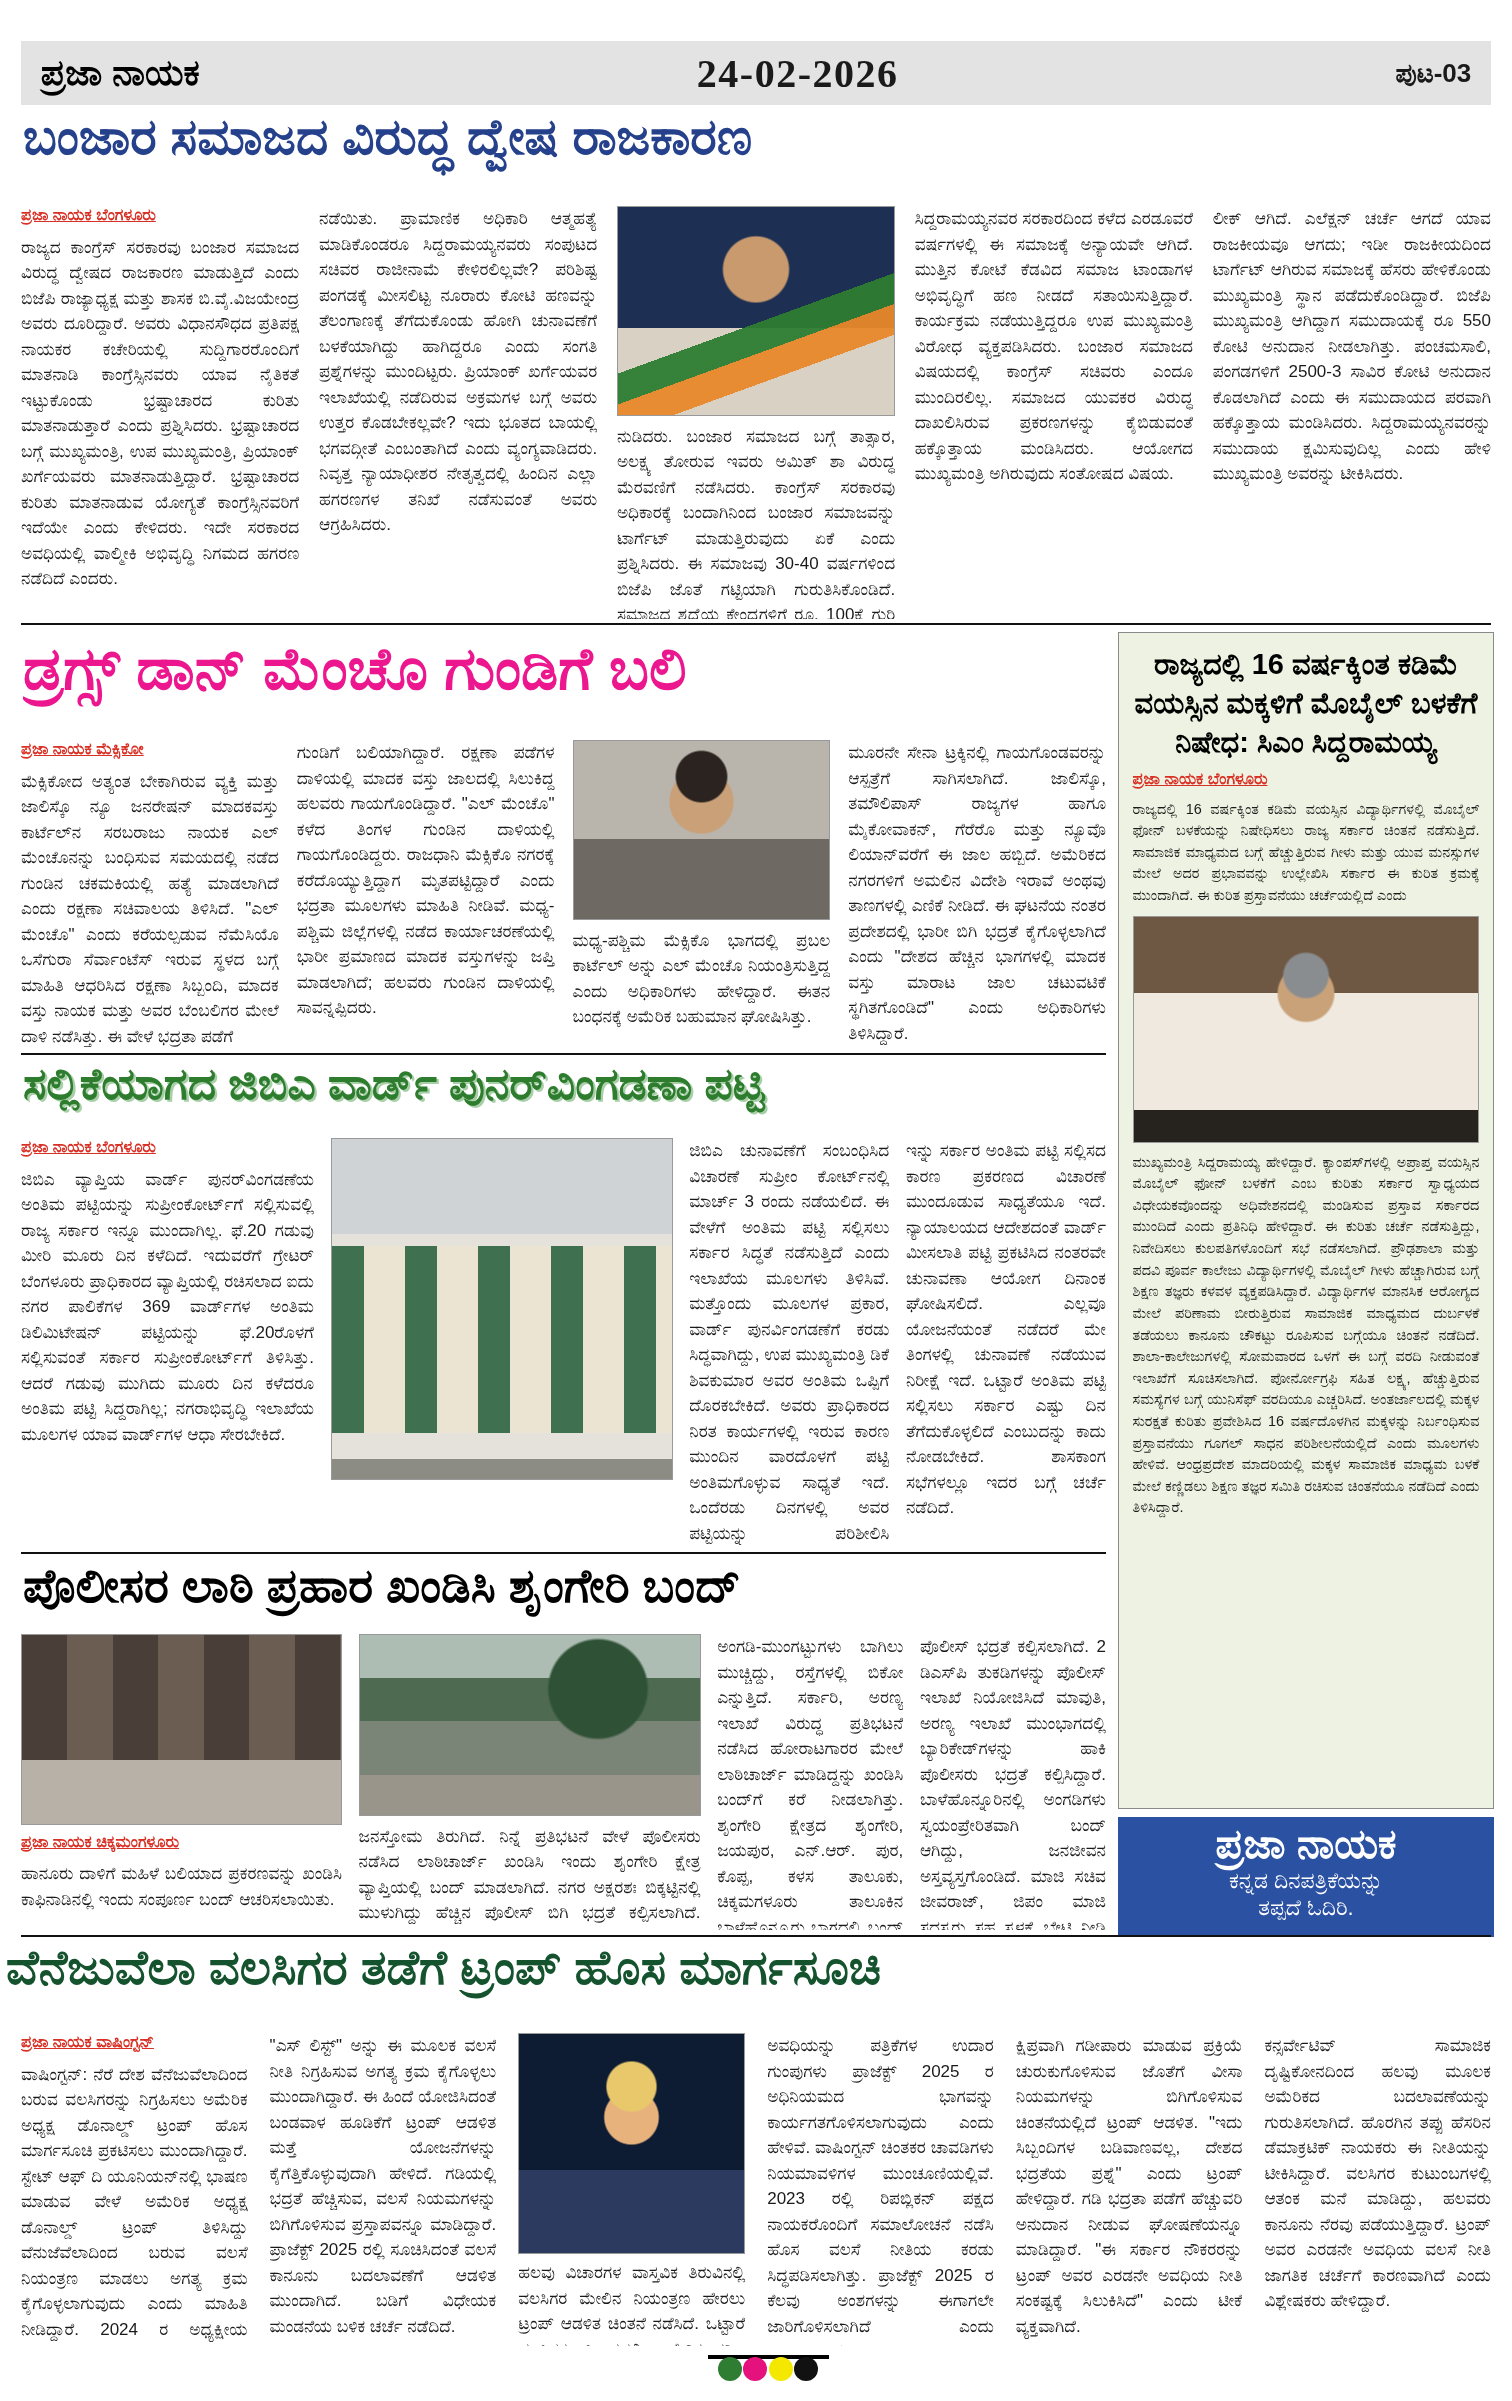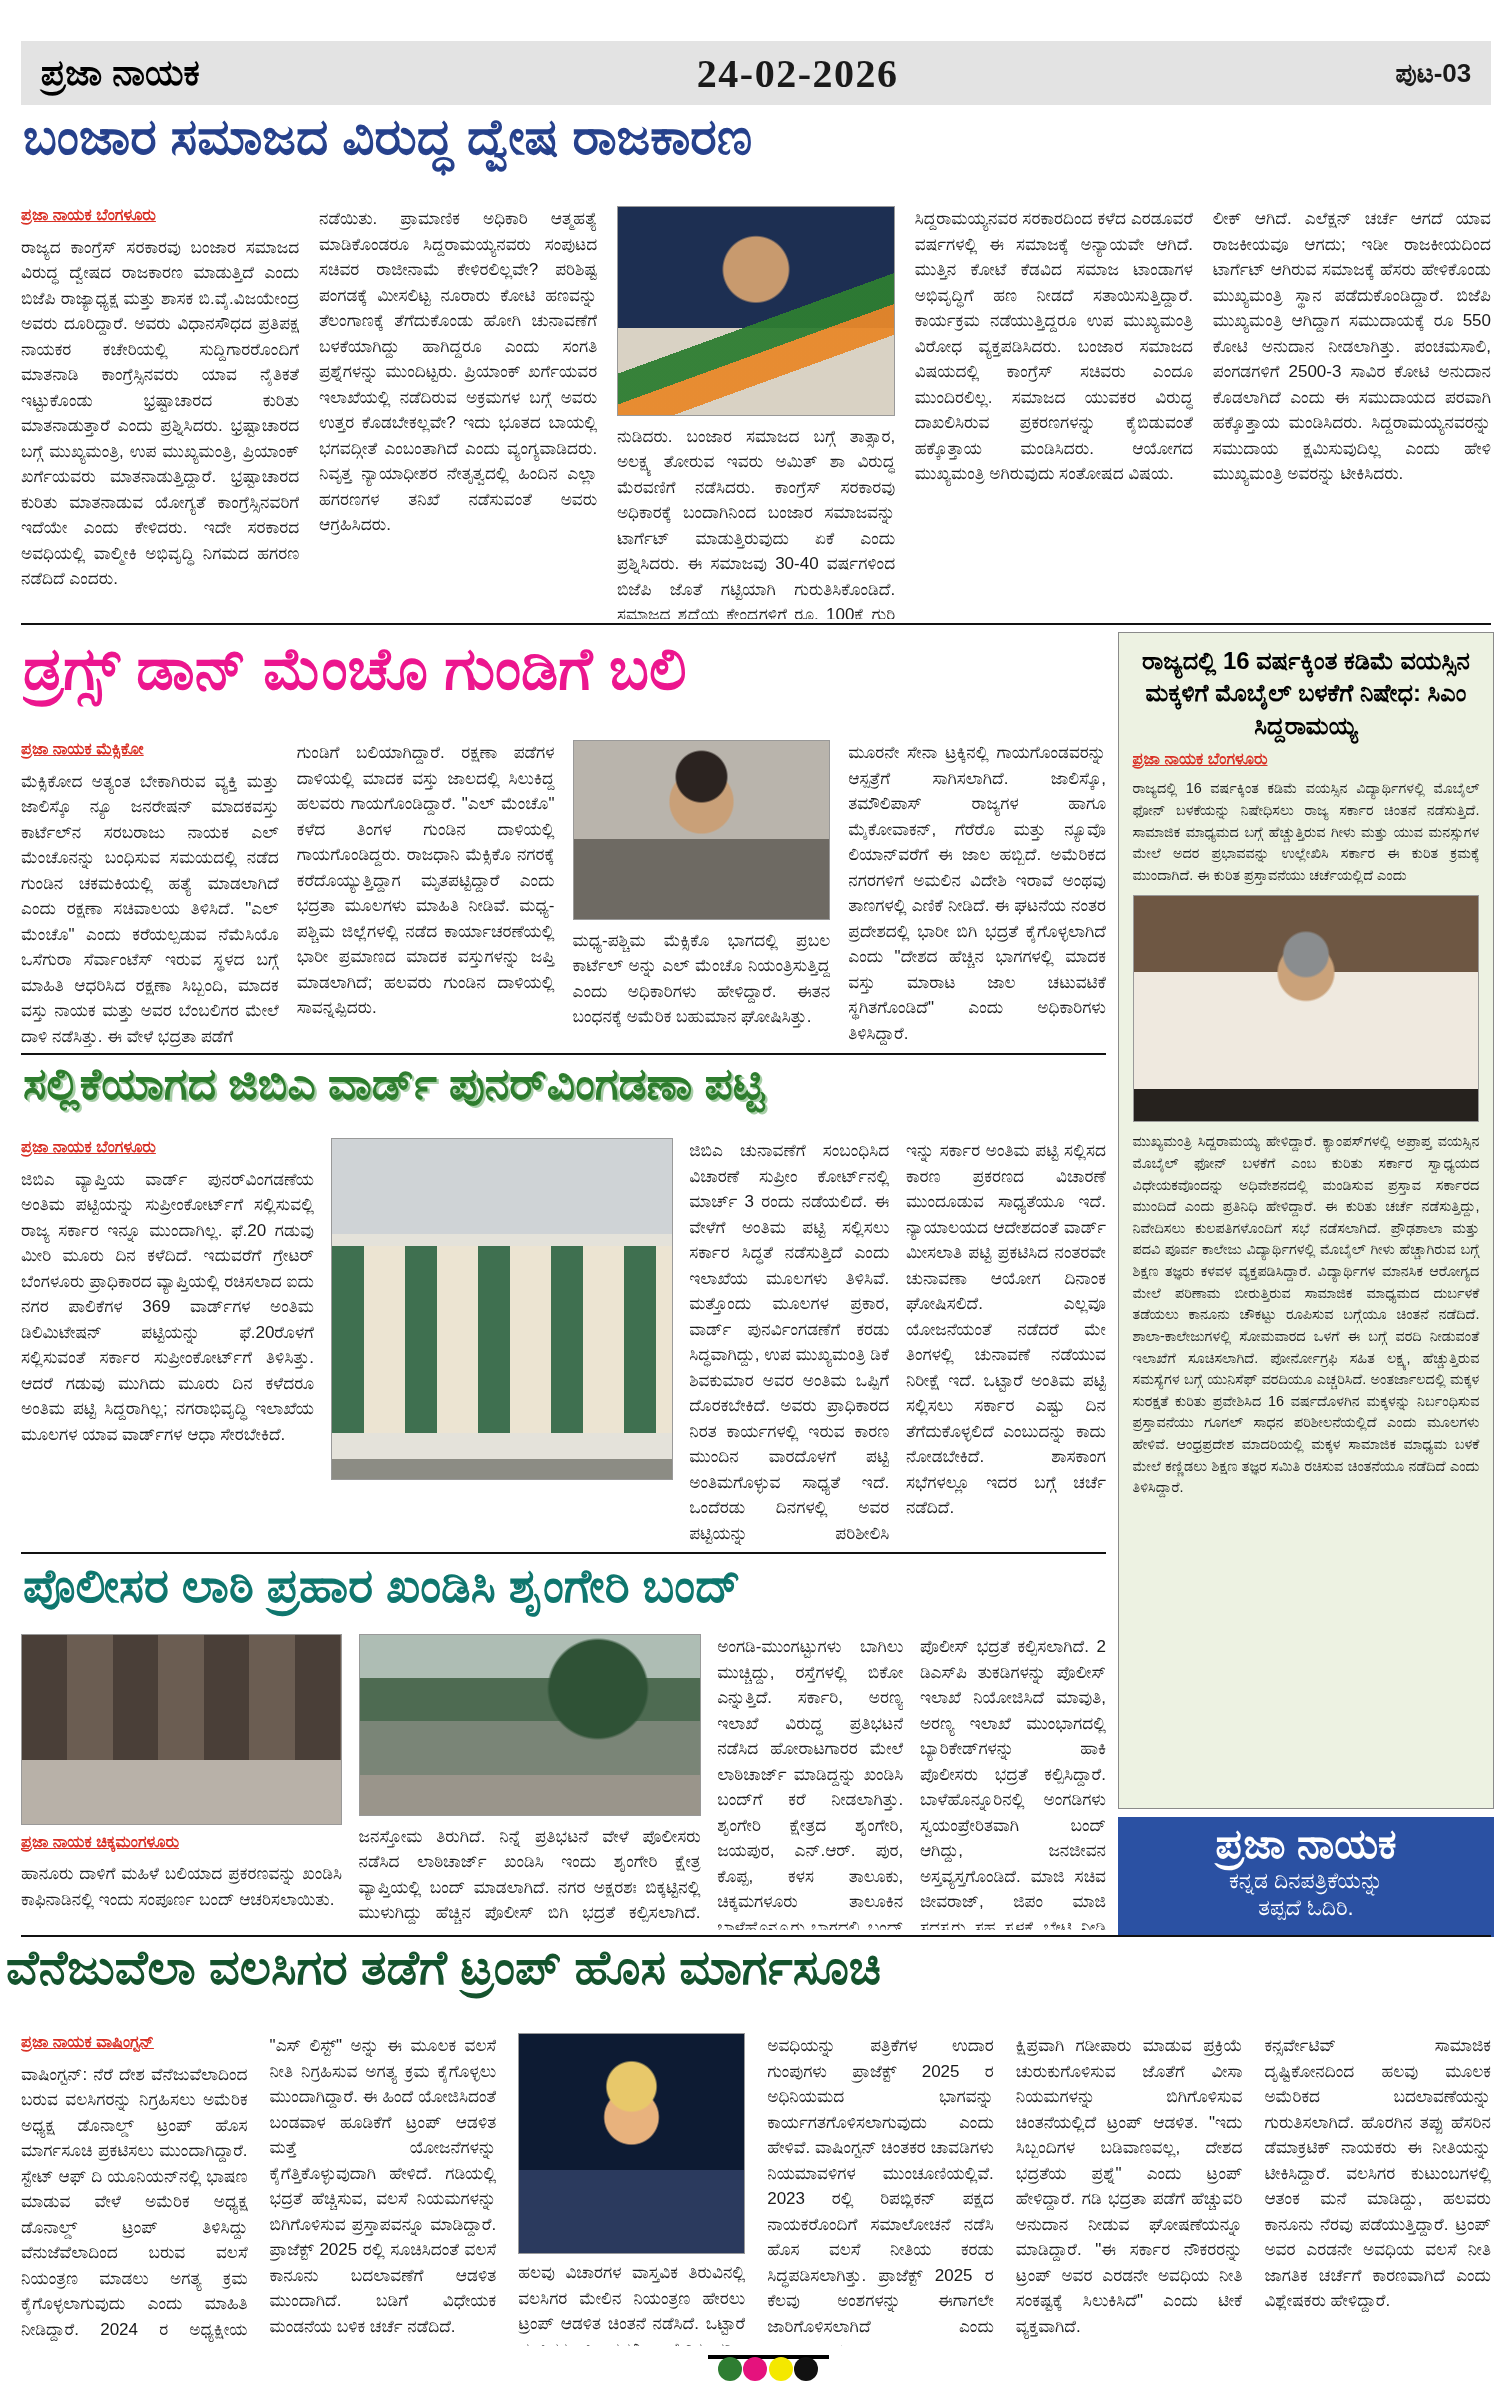--- a/index.html
+++ b/index.html
@@ -11,21 +11,21 @@
        display:flex;align-items:center;justify-content:space-between;padding:0 19.7px;box-sizing:border-box;}
   #hdr .mast{font-size:36px;font-weight:bold;color:#000;}
   #hdr .date{font-family:"Liberation Serif",serif;font-size:40px;font-weight:bold;letter-spacing:1.5px;}
   #hdr .pageno{font-size:26px;font-weight:bold;}
   
   h1{margin:0;font-weight:bold;line-height:1.1;white-space:nowrap;overflow:hidden;}
   #a1-head{left:23px;top:110px;width:1437px;height:89px;font-size:50px;color:#26418c;}
   #a2-head{left:23px;top:637px;width:1085px;height:97px;font-size:59px;color:#ec168e;}
   #a3-head{left:23px;top:1060px;width:1085px;height:73px;font-size:44px;color:#2e7d2e;
            text-shadow:2.3px 2.3px 0 #a8cfa8;}
-  #a4-head{left:23px;top:1560px;width:1085px;height:70px;font-size:47px;color:#0f766e;}
+  #a4-head{left:23px;top:1560px;width:1085px;height:70px;font-size:47px;color:#000000;}
   #a5-head{left:6px;top:1942px;width:1437px;height:77px;font-size:48px;color:#14532d;}
   
   .sep{background:#111;height:2.3px;}
   #sep1{left:21px;top:623px;width:1470px;}
   #sep2{left:21px;top:1053px;width:1085px;}
   #sep3{left:21px;top:1552px;width:1085px;}
   #sep4{left:21px;top:1935px;width:1470px;}
   
   .body-grid{display:grid;overflow:hidden;box-sizing:border-box;}
   #a1-body{left:21px;top:206px;width:1470px;height:413px;grid-template-columns:repeat(5,1fr);gap:19.7px;}
@@ -65,21 +65,21 @@
      linear-gradient(0deg,#9a958b 0 22%,rgba(0,0,0,0) 22%),
      radial-gradient(circle at 70% 30%,#2f5236 0 18%,rgba(0,0,0,0) 19%),
      linear-gradient(180deg,#aebdb4 0 24%,#4e6b52 24% 48%,#7a8577 48% 100%);}
   .ph-trump{height:221px;margin-bottom:6px;background:
      radial-gradient(circle at 50% 24%,#e8c86a 0 12%,rgba(0,0,0,0) 13%),
      radial-gradient(circle at 50% 38%,#e8b27d 0 15%,rgba(0,0,0,0) 16%),
      linear-gradient(180deg,#0d1b33 0 62%,#2b3a5e 62% 100%);}
   
   #gbox{left:1118px;top:632px;width:376px;height:1177px;background:#edf2e2;
         border:0.8px solid #8a8a8a;padding:12px 13.6px;box-sizing:border-box;overflow:hidden;}
-  #gbox h2{margin:0 0 7.6px 0;font-size:24px;line-height:1.35;text-align:center;color:#000;}
+  #gbox h2{margin:0 0 7.6px 0;font-size:29px;line-height:1.35;text-align:center;color:#000;}
   #gbox p{margin:0;font-size:14.4px;line-height:1.5;text-align:justify;}
   
   #promo{left:1118px;top:1817px;width:376px;height:120px;background:#2b51a3;color:#fff;
          text-align:center;box-sizing:border-box;padding-top:4.5px;}
   #promo .t{font-size:41px;font-weight:bold;line-height:1.1;}
   #promo .s{font-size:22px;font-weight:normal;line-height:1.25;}
   
   #footer{left:702px;top:2355px;width:132px;text-align:center;}
   #footer .bar{height:3.8px;background:#000;width:121px;margin:0 auto;}
   #footer .dots{display:flex;justify-content:center;margin-top:-2.3px;}

